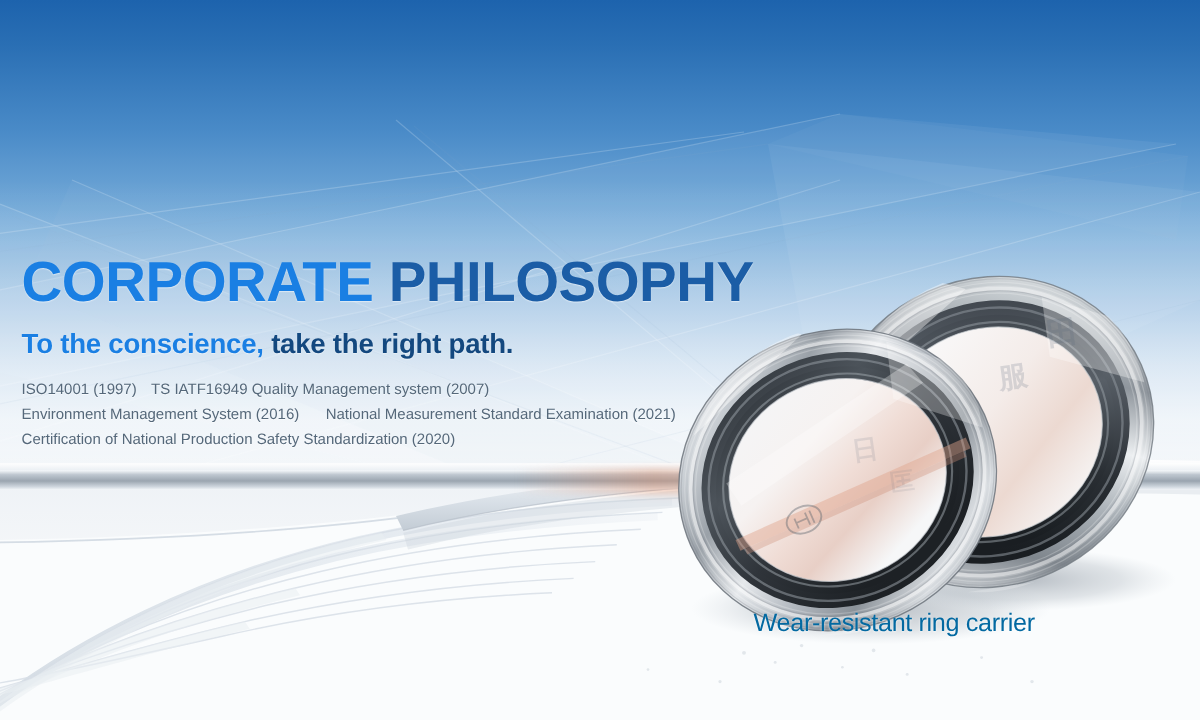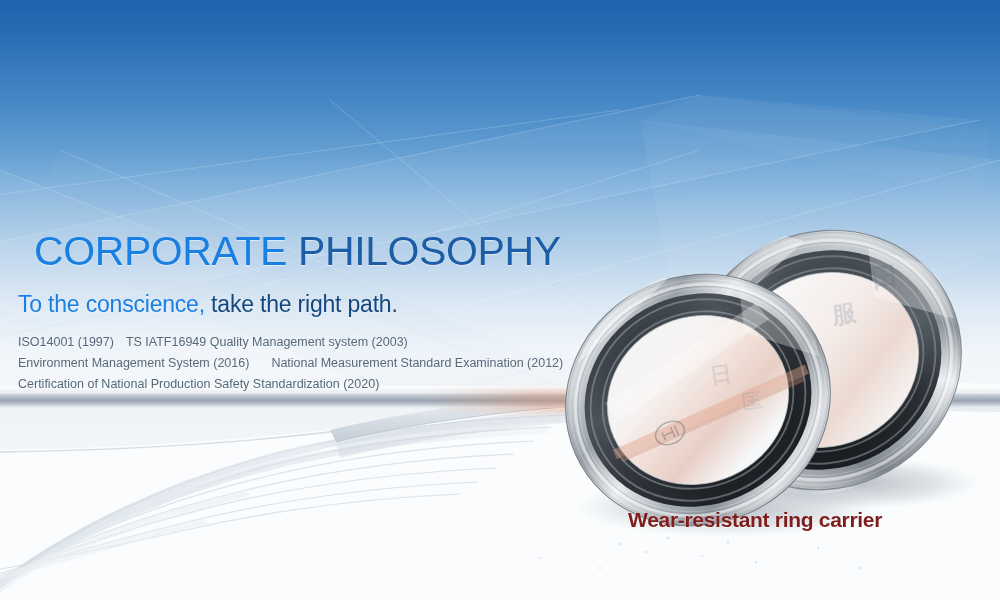--- a/index.html
+++ b/index.html
@@ -72,36 +72,36 @@
       rgba(236,176,146,.30) 45%,
       rgba(226,143,104,.18) 70%,
       rgba(226,143,104,0) 100%);
     filter:blur(3px);
   }
 
   
   .text-block{position:absolute;left:18px;top:212px;width:600px;}
 
   .headline{
-    margin:16px;
-    font-size:41px;
+    margin:0;
+    font-size:47px;
     line-height:46px;
-    font-weight:normal;
+    font-weight:bold;
     letter-spacing:-0.4px;
     white-space:nowrap;
     text-shadow:0 1px 1px rgba(255,255,255,.55);
   }
   .headline .word-a{color:#1a7fe3;}
   .headline .word-b{color:#1b5da6;}
 
   .subhead{
     margin:14px 0 0 0;
     font-size:23px;
     line-height:28px;
-    font-weight:normal;
+    font-weight:bold;
     letter-spacing:-0.2px;
     white-space:nowrap;
     text-shadow:0 1px 1px rgba(255,255,255,.5);
   }
   .subhead .word-a{color:#1a7fe3;}
   .subhead .word-b{color:#13487f;}
 
   .certs{margin-top:14px;}
   .cert-line{
     font-size:12.5px;
@@ -109,22 +109,22 @@
     color:#55687a;
     white-space:nowrap;
     text-shadow:0 1px 0 rgba(255,255,255,.6);
   }
   .cert-gap{display:inline-block;width:12px;}
   .cert-gap-wide{display:inline-block;width:22px;}
 
   
   .product-caption{
     position:absolute;left:628px;top:508px;
-    font-size:21px;line-height:24px;font-weight:bold;
-    color:#7f1d1d;letter-spacing:-0.3px;white-space:nowrap;
+    font-size:21px;line-height:24px;font-weight:normal;
+    color:#0369a1;letter-spacing:-0.3px;white-space:nowrap;
     text-shadow:0 1px 2px rgba(255,255,255,.7);
   }
 
   
   .rings{position:absolute;left:520px;top:215px;width:480px;height:330px;}
 
   
   .watermark{
     position:absolute;
     color:rgba(90,105,125,.20);
@@ -388,23 +388,23 @@
   <div class="watermark" style="left:710px;top:360px;font-size:22px;transform:rotate(-8deg);opacity:.7;">日</div>
   <div class="watermark" style="left:742px;top:388px;font-size:20px;transform:rotate(-8deg);opacity:.6;">匡</div>
 
   <div class="text-block">
 
     <h1 class="headline"><span class="word-a">CORPORATE</span><span> </span><span class="word-b">PHILOSOPHY</span></h1>
 
     <h2 class="subhead"><span class="word-a">To the conscience,</span><span> </span><span class="word-b">take the right path.</span></h2>
 
     <div class="certs">
-      <div class="cert-line"><span>ISO14001 (1997)</span><span class="cert-gap"></span><span>TS IATF16949 Quality Management system (2003)</span></div>
-
-      <div class="cert-line"><span>Environment Management System (2016)</span><span class="cert-gap-wide"></span><span>National Measurement Standard Examination (2012)</span></div>
+      <div class="cert-line"><span>ISO14001 (1997)</span><span class="cert-gap"></span><span>TS IATF16949 Quality Management system (2007)</span></div>
+
+      <div class="cert-line"><span>Environment Management System (2016)</span><span class="cert-gap-wide"></span><span>National Measurement Standard Examination (2021)</span></div>
 
       <div class="cert-line"><span>Certification of National Production Safety Standardization (2020)</span></div>
     </div>
   </div>
 
   <div class="product-caption">Wear-resistant ring carrier</div>
 
 </div>
 
 </body></html>

